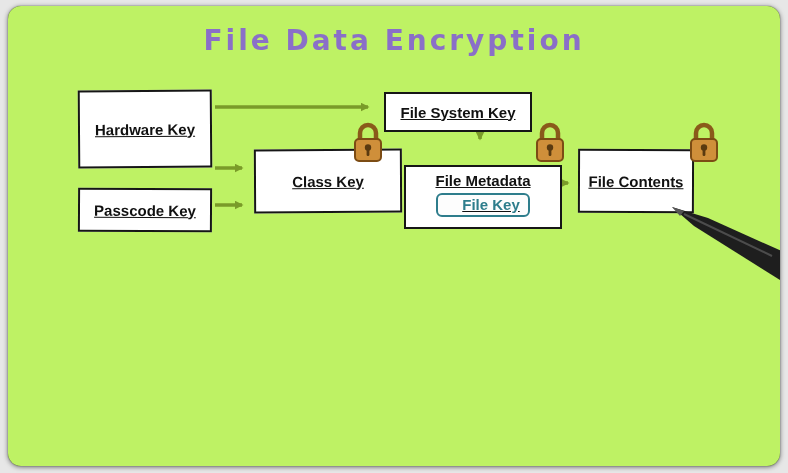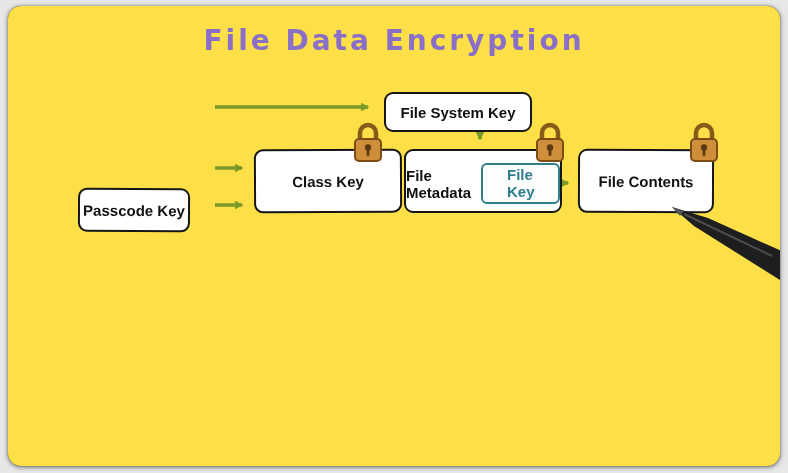--- a/index.html
+++ b/index.html
@@ -4,51 +4,52 @@
 <style>
   html,body{margin:0;padding:0;}
   body{
     width:788px;height:473px;overflow:hidden;
     background:#e7e7e7;
     font-family:"Liberation Sans",sans-serif;
   }
   .stage{position:relative;width:788px;height:473px;}
   .card{
     position:absolute;left:8px;top:6px;width:772px;height:460px;
-    background:#fde047;border-radius:13px;
+    background:#bef264;border-radius:13px;
     box-shadow:0 1px 5px rgba(0,0,0,.55), 0 0 1px rgba(0,0,0,.75);
     overflow:hidden;
   }
   .title{
     position:absolute;left:0;top:18px;width:100%;margin:0;
     text-align:center;
     font:700 28px "DejaVu Sans",sans-serif;
     letter-spacing:3px;
     color:#8a6fc8;
     z-index:2;
   }
   .arrows{position:absolute;left:0;top:0;z-index:1;}
   .node{
     position:absolute;z-index:2;
     background:#fff;
-    border:2.5px solid #161616;border-radius:9px;
+    border:2.5px solid #161616;border-radius:0;
     display:flex;align-items:center;justify-content:center;
     font:700 15px "Liberation Sans",sans-serif;color:#111;
     box-sizing:border-box;
+    text-decoration:underline;
   }
   .node-hardware{left:70px;top:84px;width:134px;height:78px;transform:rotate(-0.4deg);}
-  .node-passcode{left:70px;top:182px;width:112px;height:44px;transform:rotate(0.3deg);justify-content:center;}
+  .node-passcode{left:70px;top:182px;width:134px;height:44px;transform:rotate(0.3deg);justify-content:center;}
   .node-class{left:246px;top:143px;width:148px;height:64px;transform:rotate(-0.3deg);}
   .node-fsk{left:376px;top:86px;width:148px;height:40px;}
   .node-metadata{
-    left:396px;top:143px;width:158px;height:64px;
-    flex-direction:row;justify-content:flex-start;
+    left:396px;top:159px;width:158px;height:64px;
+    flex-direction:column;justify-content:flex-start;
     padding-top:5px;gap:4px;
   }
-  .node-contents{left:570px;top:143px;width:136px;height:64px;transform:rotate(0.2deg);text-align:center;}
+  .node-contents{left:570px;top:143px;width:116px;height:64px;transform:rotate(0.2deg);text-align:center;}
   .filekey{
     border:2.5px solid #2e7d8c;border-radius:6px;
     color:#2e7d8c;background:#fdfdfd;
     font:700 15px "Liberation Sans",sans-serif;
     padding:1px 8px 2px 24px;
     box-sizing:border-box;
   }
   .lock{position:absolute;z-index:3;}
   .pen{position:absolute;left:0;top:0;z-index:4;}
 </style>
@@ -67,20 +68,23 @@
         </marker>
       </defs>
       <line x1="207" y1="101" x2="360" y2="101" stroke="#7a9b29" stroke-width="3.5" marker-end="url(#ah)"></line>
       <line x1="207" y1="162" x2="234" y2="162" stroke="#7a9b29" stroke-width="3.5" marker-end="url(#ah)"></line>
       <line x1="207" y1="199" x2="234" y2="199" stroke="#7a9b29" stroke-width="3.5" marker-end="url(#ah)"></line>
       <line x1="375" y1="177" x2="386" y2="177" stroke="#7a9b29" stroke-width="3.5" marker-end="url(#ah)"></line>
       <line x1="472" y1="127" x2="472" y2="133" stroke="#7a9b29" stroke-width="3.5" marker-end="url(#ah)"></line>
       <line x1="556" y1="177" x2="560" y2="177" stroke="#7a9b29" stroke-width="3.5" marker-end="url(#ah)"></line>
     </svg>
 
+    <div class="node node-hardware">
+      <span>Hardware Key</span>
+    </div>
 
     <div class="node node-passcode">
       <span>Passcode Key</span>
     </div>
 
     <div class="node node-class">
       <span>Class Key</span>
     </div>
 
     <div class="node node-fsk">

